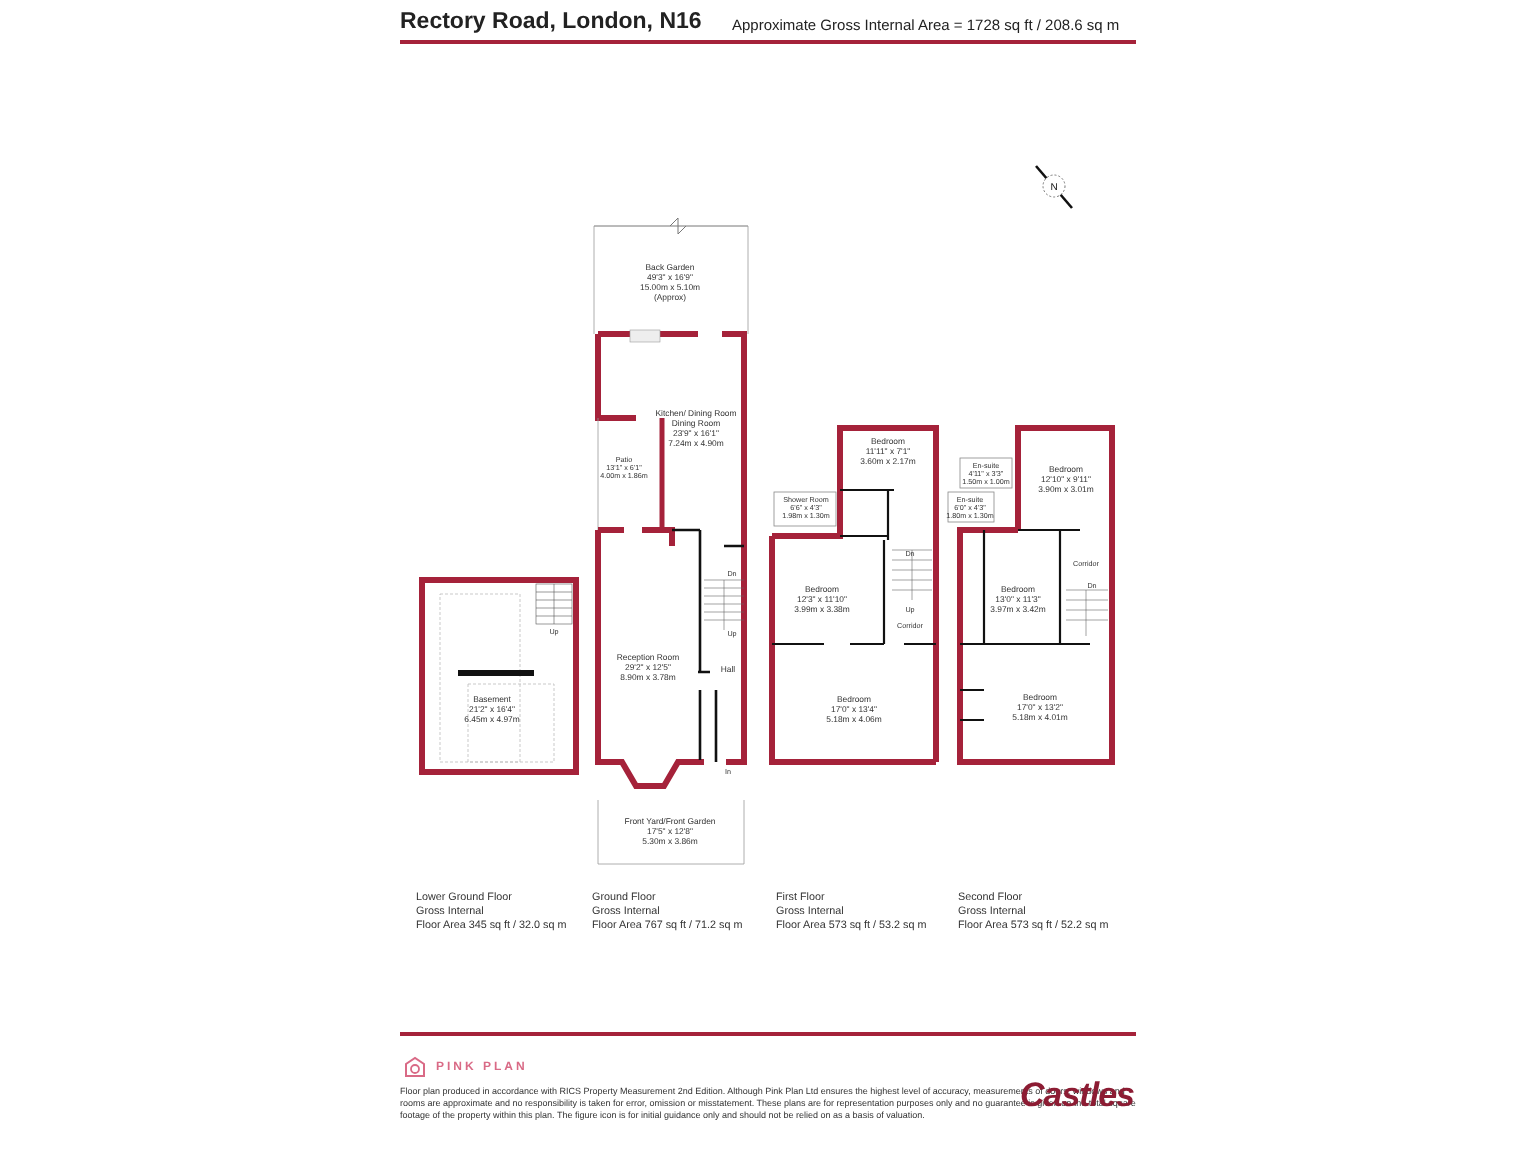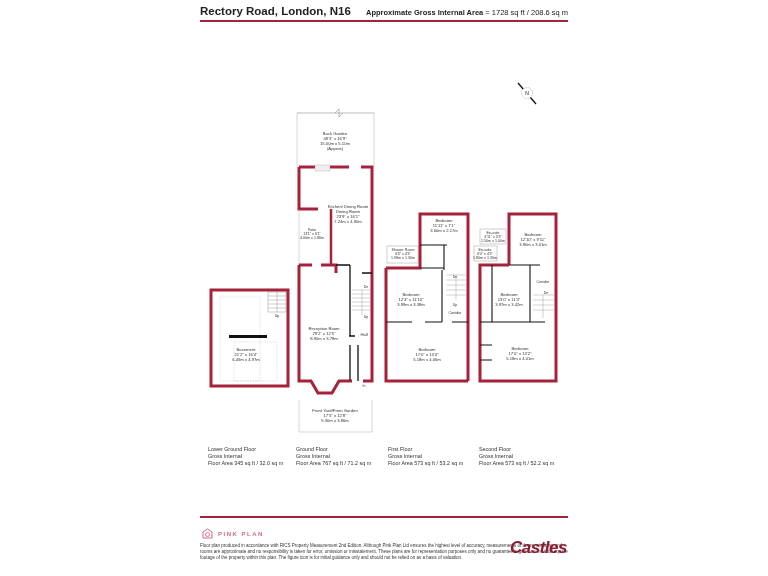--- a/index.html
+++ b/index.html
@@ -1,21 +1,21 @@
 <!DOCTYPE html>
 <html><head>
 <meta charset="utf-8">
 <style>
   * { box-sizing: border-box; margin: 0; padding: 0; }
   html, body { width: 768px; height: 576px; background: #ffffff; overflow: hidden; }
   body { position: relative; font-family: "Liberation Sans", sans-serif; color: #222; }
   .page { position: absolute; left: 0; top: 0; width: 768px; height: 576px; }
   .hdr-title { position: absolute; left: 200px; top: 5px; font-size: 11.5px; font-weight: bold; color: #222; }
   .hdr-area { position: absolute; left: 366px; top: 8px; font-size: 7.5px; color: #222; }
-  .hdr-area b { font-weight: bold; }
+  .hdr-area b { font-weight: normal; }
   .rule { position: absolute; left: 200px; width: 368px; height: 2px; background: #a5223a; }
   .rule.top { top: 20px; }
   .rule.bot { top: 516px; }
   svg.plan { position: absolute; left: 0; top: 0; width: 768px; height: 576px; }
   .room-label { font-family: "Liberation Sans", sans-serif; font-size: 4.2px; fill: #333; text-anchor: middle; }
   .small-label { font-family: "Liberation Sans", sans-serif; font-size: 3.6px; fill: #333; text-anchor: middle; }
   .floor-cap { position: absolute; font-size: 5.4px; line-height: 7px; color: #333; }
   .brand { position: absolute; left: 202px; top: 528px; display: flex; align-items: center; gap: 5px; }
   .brand-text { font-size: 6px; letter-spacing: 1.5px; color: #d96a86; font-weight: bold; }
   .disclaimer { position: absolute; left: 200px; top: 543px; width: 370px; font-size: 4.5px; line-height: 6.2px; color: #333; }

